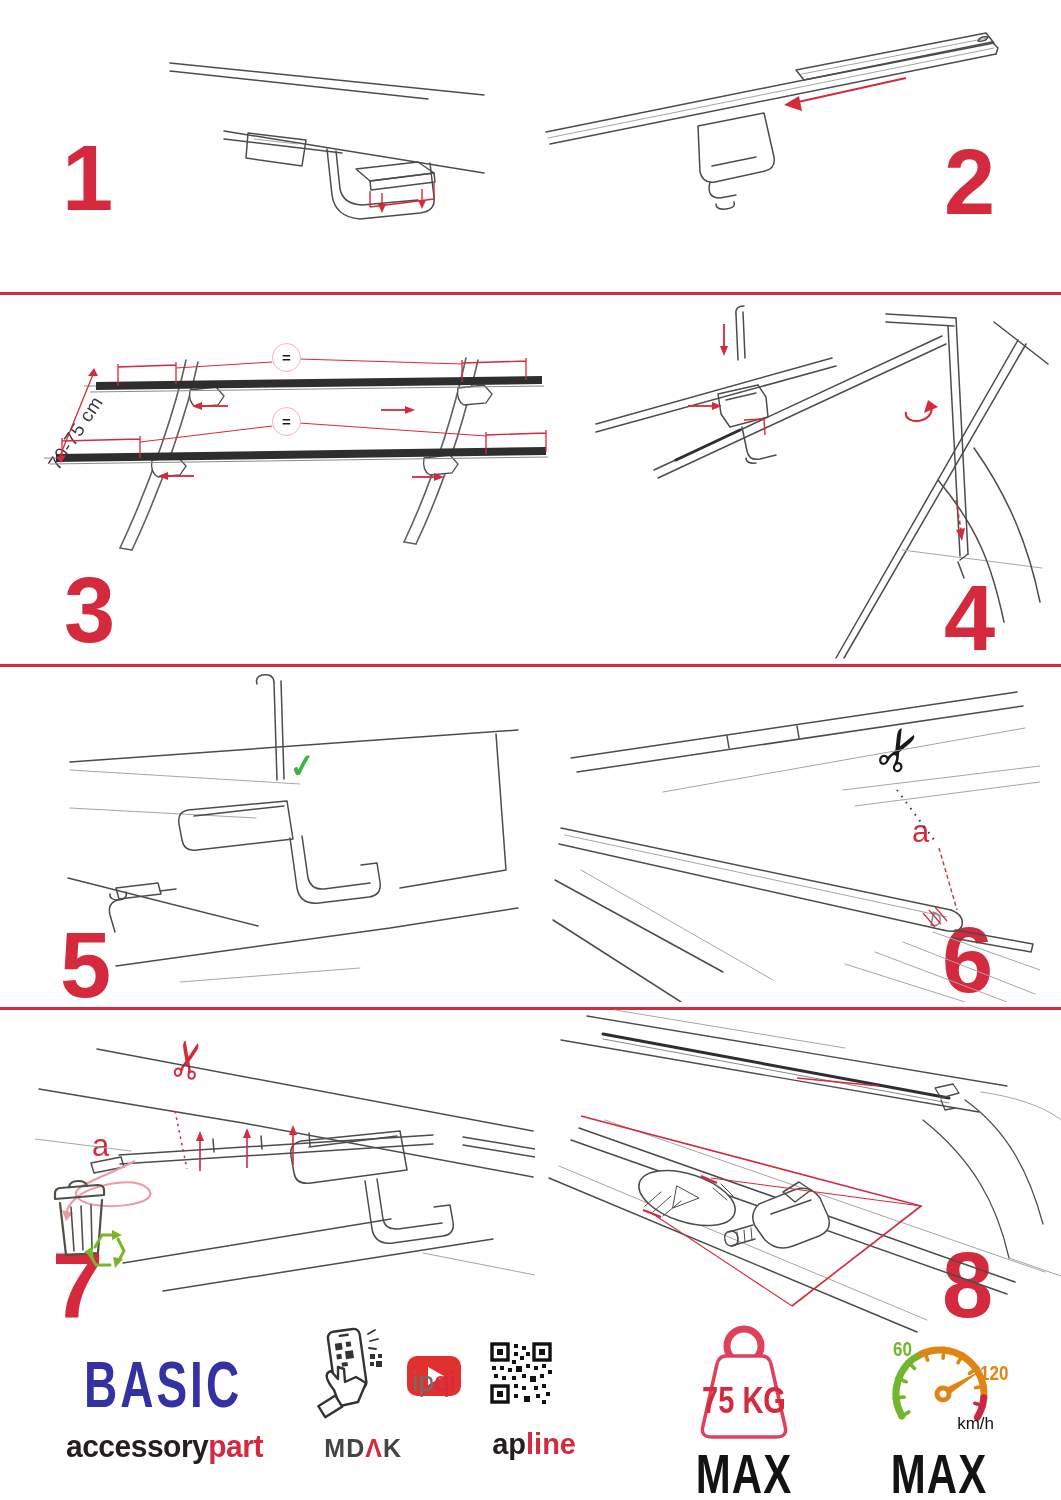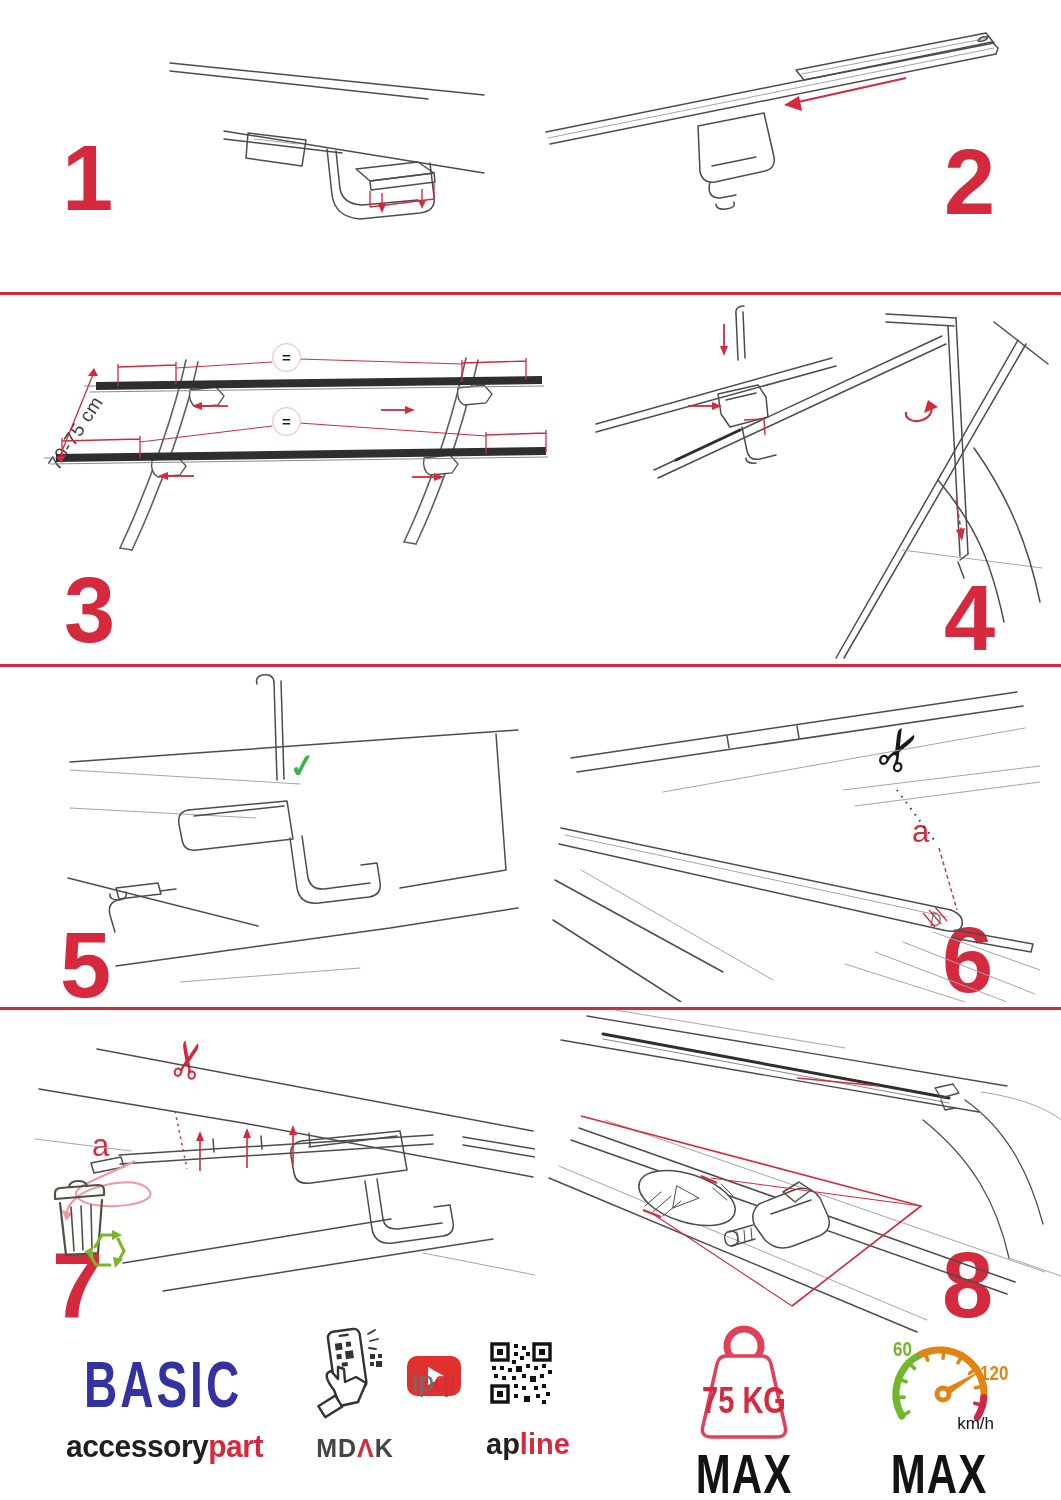--- a/index.html
+++ b/index.html
@@ -26,25 +26,25 @@
                line-height:1;transform:rotate(-8deg);}
   .scissors{position:absolute;line-height:1;}
   .scissors.black{font-size:56px;color:#191919;transform:rotate(-62deg);}
   .scissors.red{font-size:50px;color:var(--accent_red,#d5293d);transform:rotate(-78deg);}
   
   .brand-title{position:absolute;left:84px;top:1346px;font-size:46px;font-weight:700;
                color:var(--navy,#3431a3);letter-spacing:3px;transform:scaleY(1.42);transform-origin:top left;}
   .brand-sub{position:absolute;left:66px;top:1429px;font-size:30px;font-weight:700;letter-spacing:-.5px;
              color:var(--ink);transform:scaleY(1.05);transform-origin:top left;white-space:nowrap;}
   .red-part{color:var(--accent_red,#d5293d);}
-  .mdak{position:absolute;left:300px;top:1434px;width:110px;text-align:center;font-size:25px;
+  .mdak{position:absolute;left:292px;top:1434px;width:110px;text-align:right;font-size:25px;
         font-weight:700;color:var(--gray_letters,#454547);letter-spacing:1px;}
   .ipqi{position:absolute;left:404px;top:1366px;width:60px;text-align:center;font-size:28px;
         color:var(--light_gray_letters,#6d6e71);}
-  .apline{position:absolute;left:486px;top:1428px;width:90px;text-align:left;font-size:29px;
+  .apline{position:absolute;left:486px;top:1428px;width:90px;text-align:right;font-size:29px;
           font-weight:700;color:var(--ink);}
   .kg-label{position:absolute;left:688px;top:1380px;width:112px;text-align:center;font-size:29px;
             font-weight:700;color:var(--accent_red,#d5293d);transform:scaleY(1.25);transform-origin:top left;
             letter-spacing:0;}
   .max-label{position:absolute;font-size:42px;font-weight:700;color:#131313;letter-spacing:1px;
              transform:scaleY(1.3);transform-origin:top left;text-align:center;line-height:1;}
   .speed-60{position:absolute;left:893px;top:1338px;font-size:17px;font-weight:700;
             color:var(--gauge_green,#72b62c);transform:scaleY(1.2);transform-origin:top left;}
   .speed-120{position:absolute;left:980px;top:1362px;font-size:17px;font-weight:700;
              color:var(--gauge_orange,#e08514);transform:scaleY(1.2);transform-origin:top left;}

